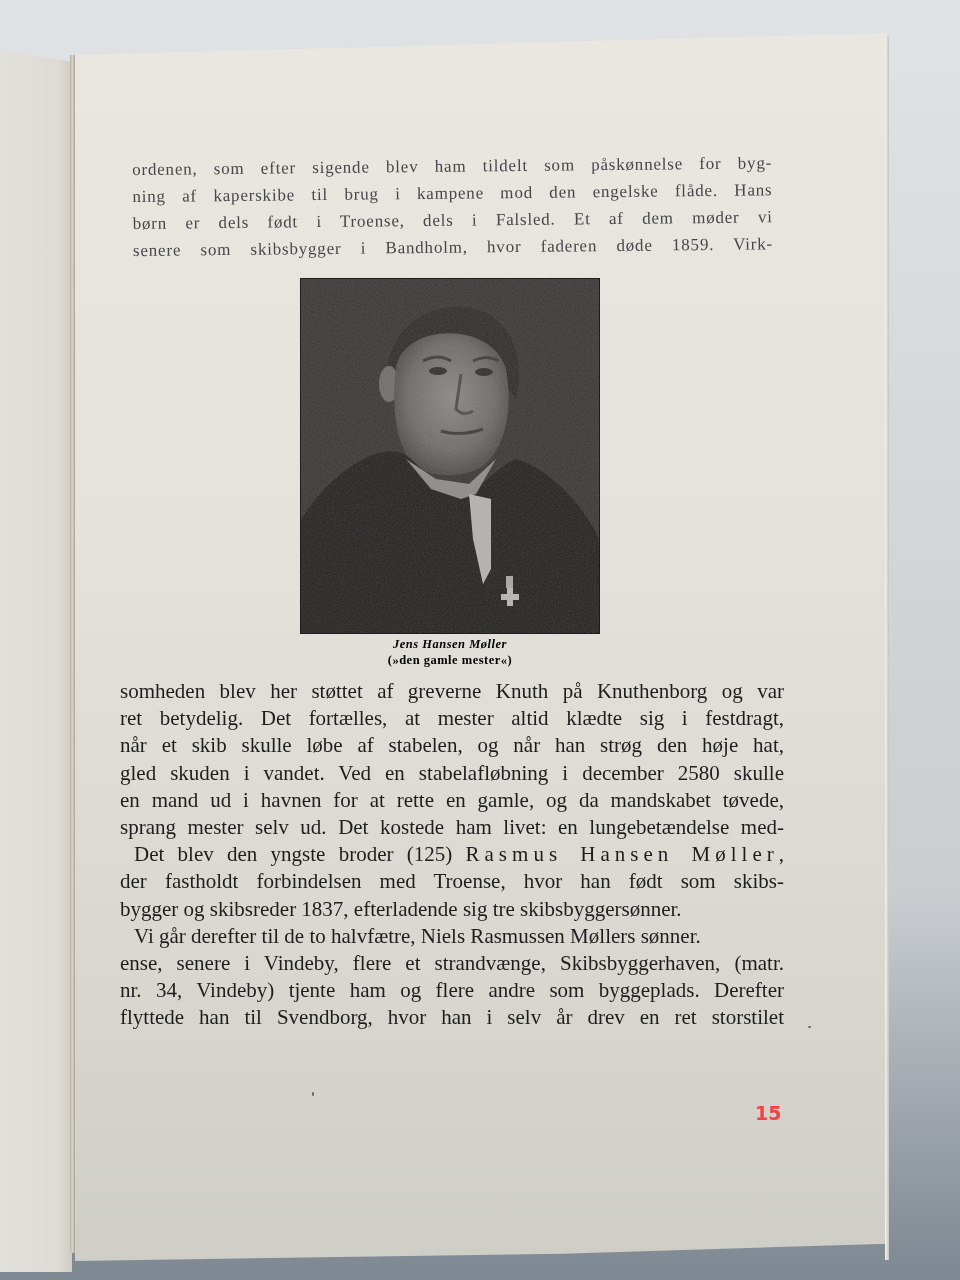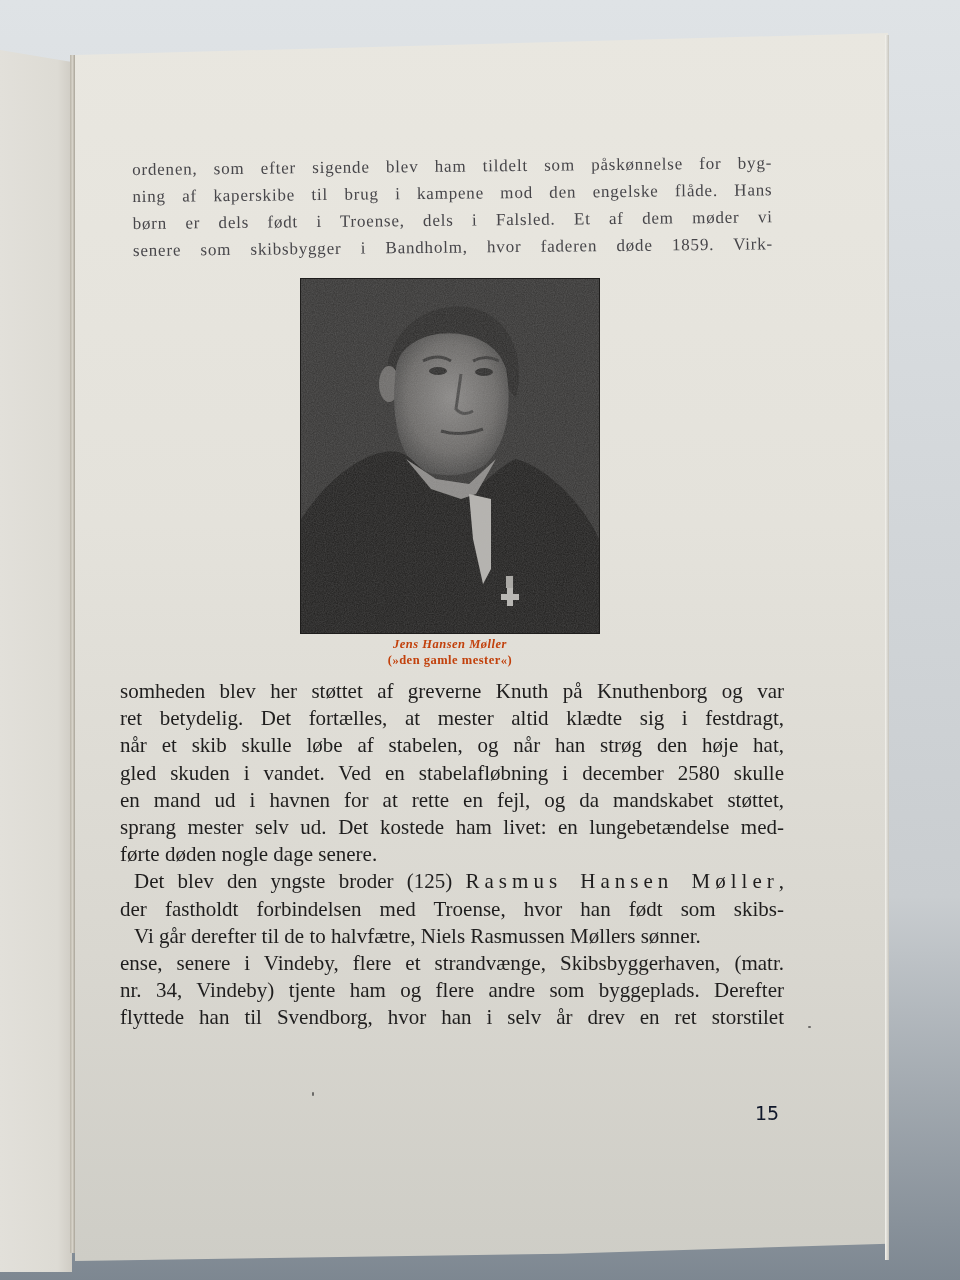--- a/index.html
+++ b/index.html
@@ -33,35 +33,35 @@
       transform: rotate(-0.6deg); transform-origin: left top;
     }
     .text-top .line { white-space: nowrap; text-align: justify; text-align-last: justify; display: block; }
     .portrait {
       position: absolute; left: 300px; top: 278px; width: 298px; height: 354px;
       background: radial-gradient(ellipse at 50% 40%, #3c3b3a 0%, #2a2928 60%, #201f1e 100%);
       overflow: hidden; border: 1px solid #1e1d1c;
     }
     .caption {
       position: absolute; left: 300px; top: 636px; width: 300px; text-align: center;
-      color: #c2410c; font-size: 12.5px; line-height: 16px; letter-spacing: 0.5px;
+      color: #000000; font-size: 12.5px; line-height: 16px; letter-spacing: 0.5px;
     }
     .caption .name { font-style: italic; font-weight: bold; display: block; }
     .caption .nick { display: block; font-weight: bold; }
     .body-text {
       position: absolute; left: 120px; top: 678px; width: 664px;
       color: #1f1e1e; font-size: 21px; line-height: 27.2px;
     }
     .body-text .line { display: block; white-space: nowrap; text-align: justify; text-align-last: justify; }
     .body-text .line.last { text-align-last: left; }
     .body-text .indent { padding-left: 14px; }
     .spaced { letter-spacing: 5px; }
     .page-number {
-      position: absolute; left: 755px; top: 1102px; color: #0f172a;
-      font-family: "DejaVu Sans", sans-serif; font-size: 19px; font-weight: normal;
+      position: absolute; left: 755px; top: 1102px; color: #ef4444;
+      font-family: "DejaVu Sans", sans-serif; font-size: 19px; font-weight: bold;
     }
     .speck { position: absolute; width: 2px; height: 4px; background: #6b6a68; border-radius: 1px; }
   </style>
 </head>
 <body>
 
 <div class="left-page"></div>
 <div class="spine"></div>
 <div class="page"></div>
 <div class="page-edge"></div>
@@ -119,26 +119,26 @@
 <div class="caption">
   <span class="name">Jens Hansen Møller</span>
   <span class="nick">(»den gamle mester«)</span>
 </div>
 
 <div class="body-text">
   <span class="line">somheden blev her støttet af greverne Knuth på Knuthenborg og var</span>
   <span class="line">ret betydelig. Det fortælles, at mester altid klædte sig i festdragt,</span>
   <span class="line">når et skib skulle løbe af stabelen, og når han strøg den høje hat,</span>
   <span class="line">gled skuden i vandet. Ved en stabelafløbning i december 2580 skulle</span>
-  <span class="line">en mand ud i havnen for at rette en fejl, og da mandskabet støttet,</span>
+  <span class="line">en mand ud i havnen for at rette en gamle, og da mandskabet tøvede,</span>
   <span class="line">sprang mester selv ud. Det kostede ham livet: en lungebetændelse med-</span>
-  <span class="line last">førte døden nogle dage senere.</span>
 
   <span class="line indent"><span>Det blev den yngste broder (125) </span><span class="spaced">Rasmus Hansen Møller</span><span>,</span></span>
   <span class="line">der fastholdt forbindelsen med Troense, hvor han født som skibs-</span>
+  <span class="line last">bygger og skibsreder 1837, efterladende sig tre skibsbyggersønner.</span>
 
   <span class="line indent last">Vi går derefter til de to halvfætre, Niels Rasmussen Møllers sønner.</span>
 
   <span class="line">ense, senere i Vindeby, flere et strandvænge, Skibsbyggerhaven, (matr.</span>
   <span class="line">nr. 34, Vindeby) tjente ham og flere andre som byggeplads. Derefter</span>
   <span class="line">flyttede han til Svendborg, hvor han i selv år drev en ret storstilet</span>
 </div>
 
 <div class="page-number">15</div>
 

